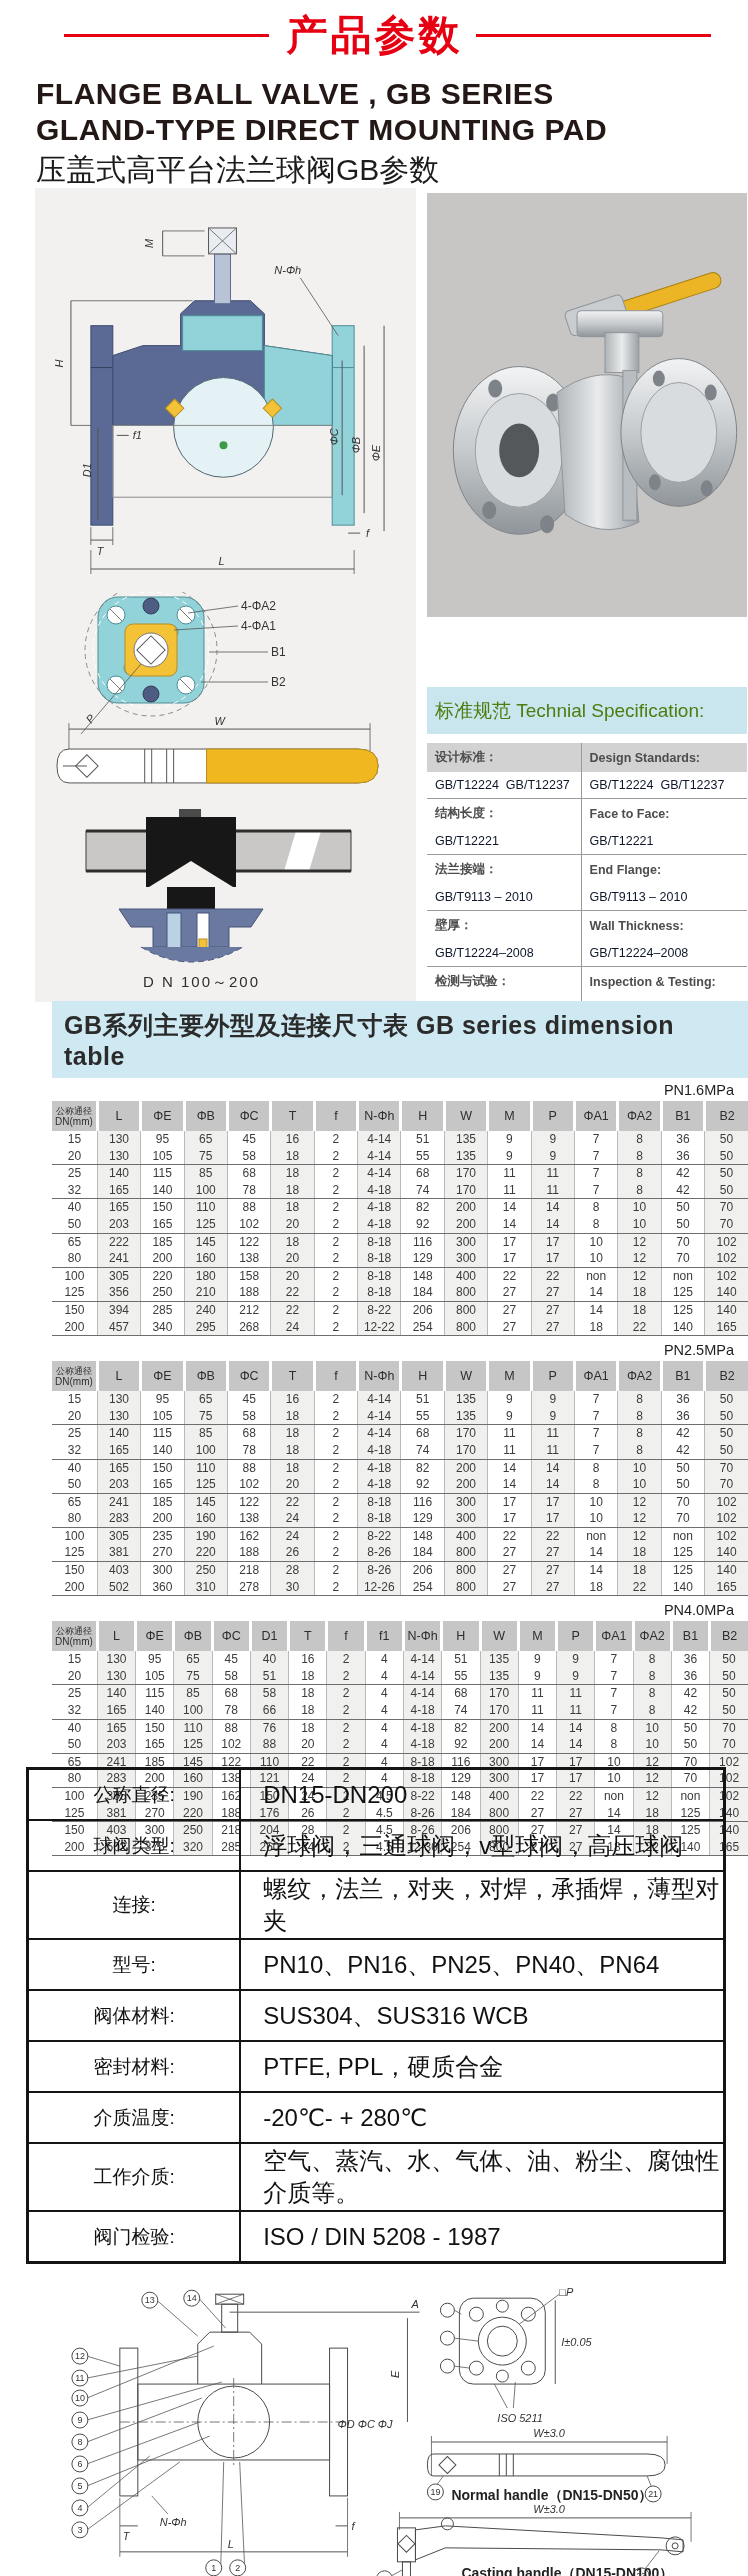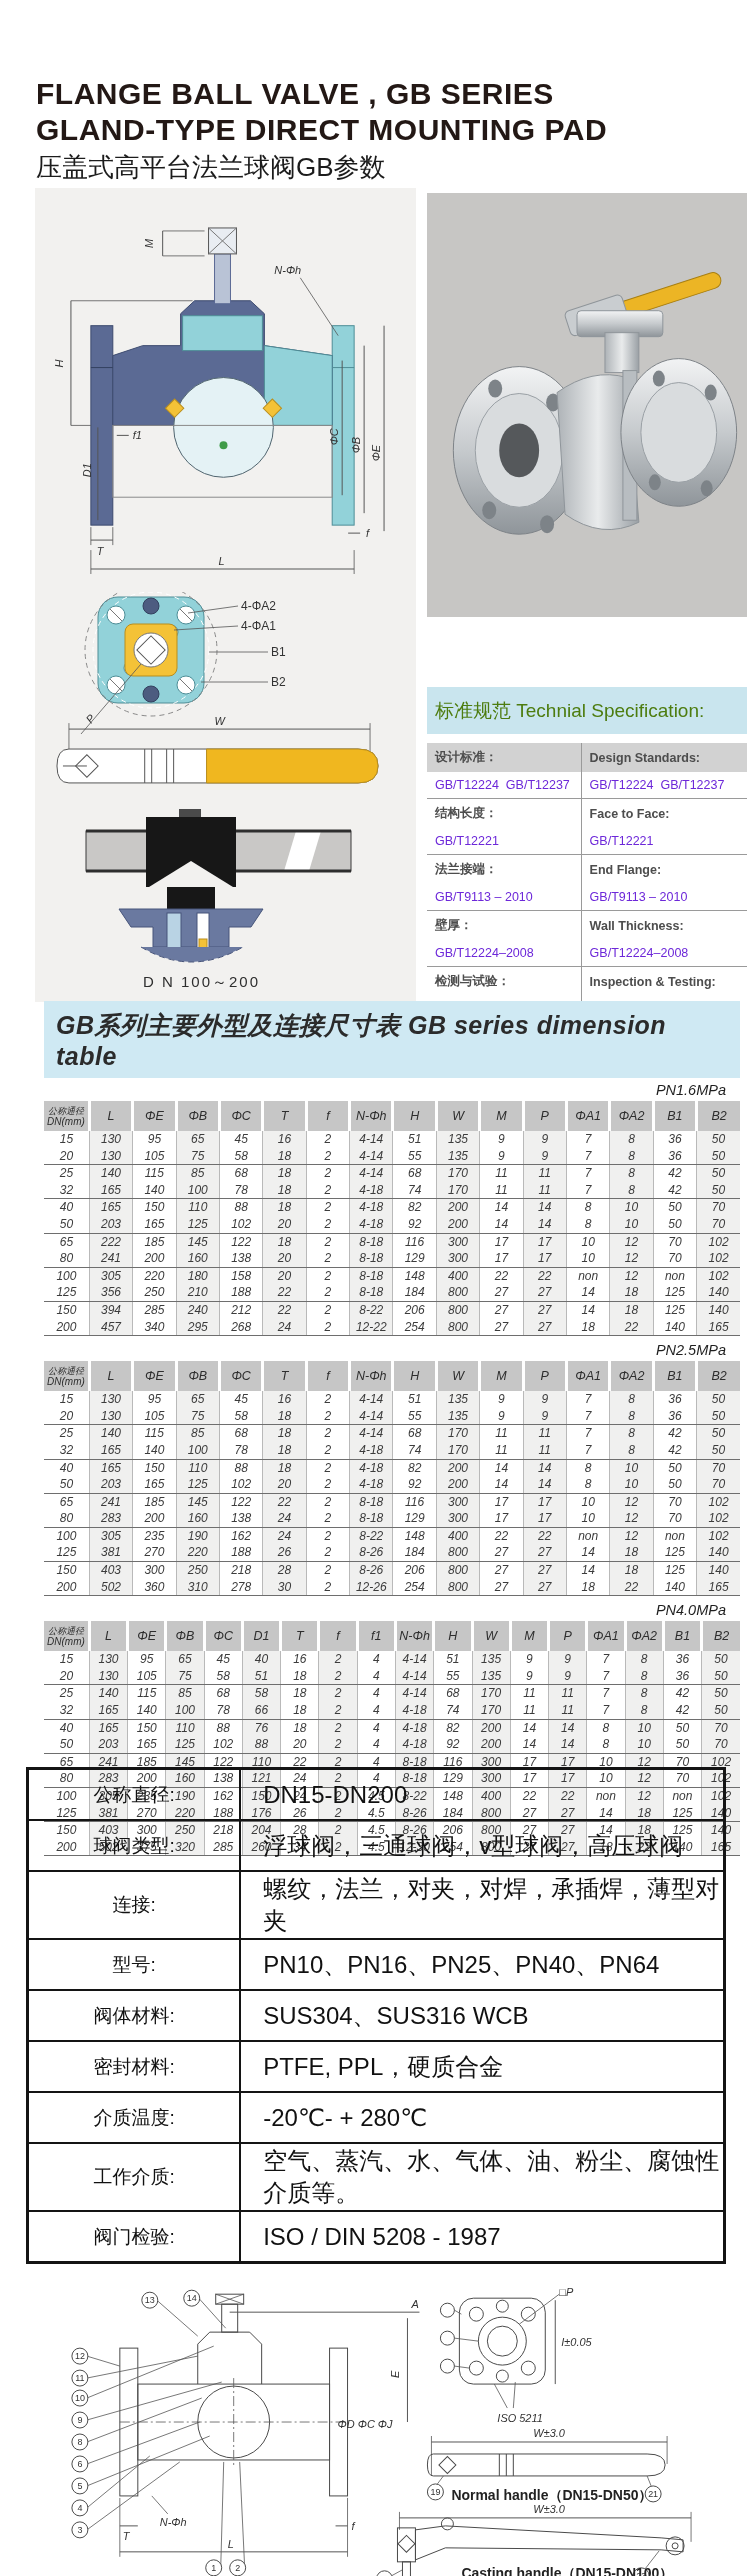--- a/index.html
+++ b/index.html
@@ -10,39 +10,39 @@
   .hdr{position:absolute;top:8px;left:0;width:749px;height:58px;}
   .hdr .txt{position:absolute;left:0;right:0;top:0;text-align:center;
             font-size:41px;font-weight:bold;color:#e60012;letter-spacing:3px;}
   .hdr .line{position:absolute;top:26px;height:3px;background:#e60012;}
   .hdr .line.l{left:64px;width:205px;}
   .hdr .line.r{right:38px;width:235px;}
 
   
   .title{position:absolute;left:36px;top:76px;font-size:30px;line-height:36px;
          font-weight:bold;color:#231815;letter-spacing:0.5px;}
-  .subtitle{position:absolute;left:36px;top:150px;font-size:26px;color:#1c1c1c;font-weight:500;}
+  .subtitle{position:absolute;left:36px;top:150px;font-size:30px;color:#1c1c1c;font-weight:500;}
 
   
   .left-panel{position:absolute;left:35px;top:188px;width:381px;height:814px;background:#f2f1ef;}
   .photo-panel{position:absolute;left:427px;top:193px;width:320px;height:424px;background:#c7c6c4;overflow:hidden;}
 
   
   .std{position:absolute;left:427px;top:687px;width:320px;}
   .std .bar{background:#c9e5ee;color:#4d7c0f;font-size:19px;padding:11px 8px 10px 8px;font-weight:500;}
   .std table{width:100%;border-collapse:collapse;margin-top:9px;table-layout:fixed;}
-  .std td{font-size:12.5px;color:#6d28d9;padding:6px 8px;height:13px;white-space:pre-wrap;}
+  .std td{font-size:12.5px;color:#0f172a;padding:6px 8px;height:13px;white-space:pre-wrap;}
   .std td:first-child{width:43%;border-right:1px solid #9a9a9a;}
   .std tr.labels td{font-weight:bold;color:#4d4d4d;}
   .std tr.first td{background:#d2d2d2;}
   .std tr.grp-end td{border-bottom:1px solid #9a9a9a;}
   .std tr.last td{border-bottom:none;}
 
   
-  .dim{position:absolute;left:44px;top:1001px;width:696px;font-style:italic;}
+  .dim{position:absolute;left:52px;top:1001px;width:696px;}
   .dim .bar{background:#cfe9f3;color:#2b2b2b;font-size:25px;font-weight:600;
             padding:8px 10px 7px 12px;letter-spacing:0.5px;}
   .pn{font-size:14.5px;color:#1f1f1f;text-align:right;padding:4px 14px 3px 0;}
   table.dimtab{width:100%;border-collapse:collapse;table-layout:fixed;margin-bottom:2px;}
   table.dimtab th{background:#c6c6c6;color:#2e2e2e;font-weight:normal;font-size:12.5px;
                   height:30px;border-left:3px solid #fff;padding:0;}
   table.dimtab th:first-child{border-left:none;width:6.3%;}
   table.dimtab th .dn1{font-size:9px;display:block;line-height:10px;}
   table.dimtab th .dn2{font-size:10px;display:block;line-height:11px;text-align:center;}
   table.dimtab td{font-size:12px;color:#3c3c3c;text-align:center;height:16.6px;
@@ -68,20 +68,25 @@
   .thin{stroke:#555;stroke-width:.8;fill:none;}
   .draw{stroke:#4a4a4a;stroke-width:1;fill:none;}
   .lab{fill:#333;font-size:12px;}
   .labi{fill:#333;font-size:11px;font-style:italic;}
 </style>
 </head>
 <body>
 
 <div class="page">
 
+  <div class="hdr">
+    <div class="line l"></div>
+    <div class="txt">产品参数</div>
+    <div class="line r"></div>
+  </div>
 
   <div class="title">
     <div>FLANGE BALL VALVE , GB SERIES</div>
     <div>GLAND-TYPE DIRECT MOUNTING PAD</div>
   </div>
   <div class="subtitle">压盖式高平台法兰球阀GB参数</div>
 
   <div class="left-panel">
 
     <svg width="361" height="394" viewBox="0 0 362 395" style="position:absolute;left:8px;top:8px">

